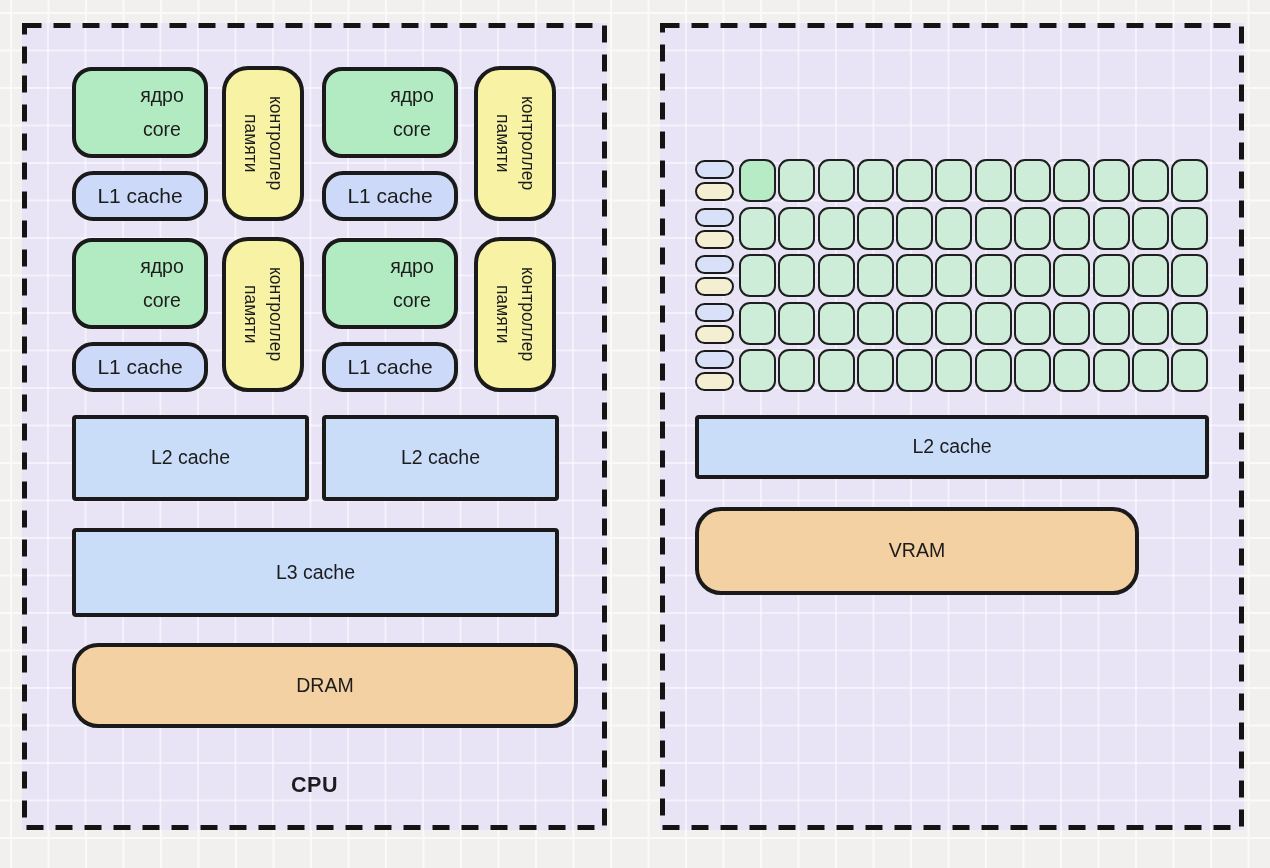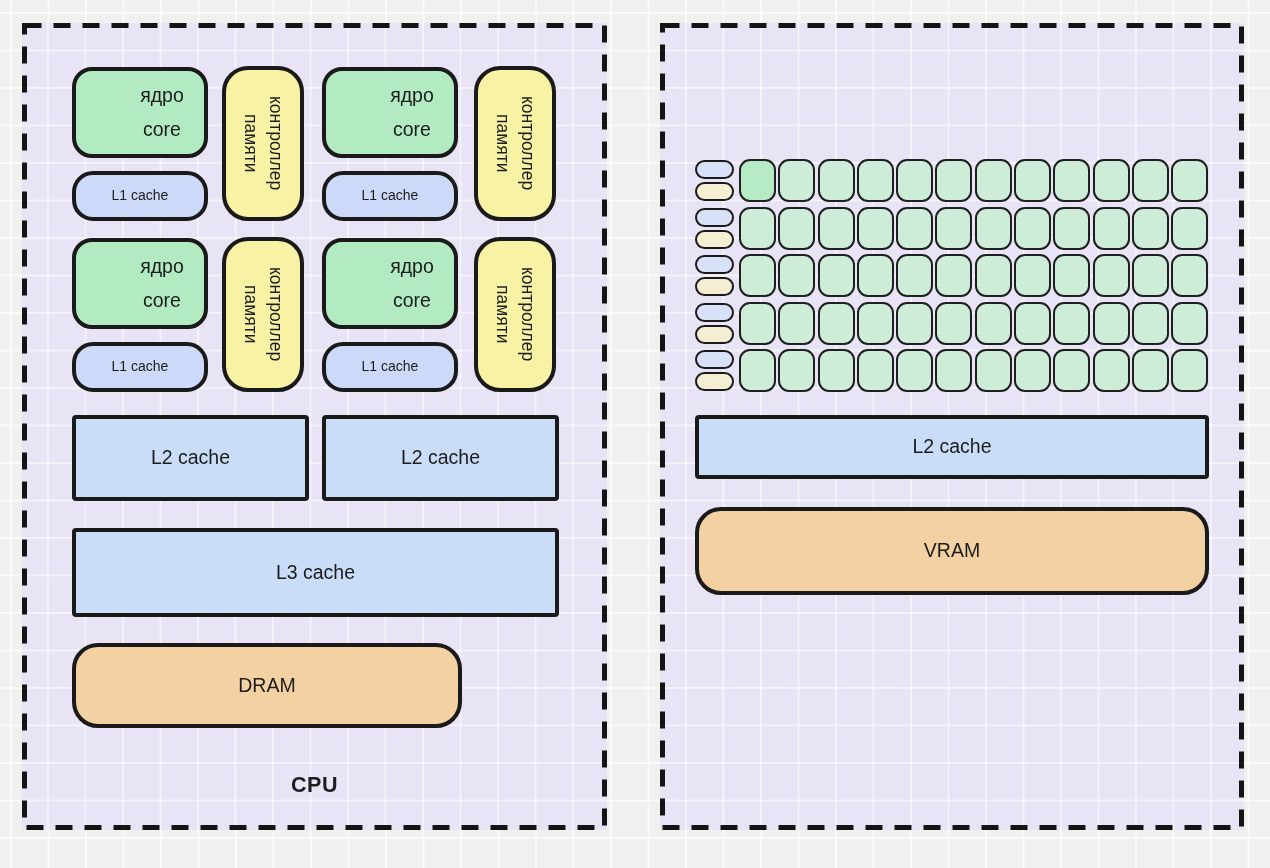--- a/index.html
+++ b/index.html
@@ -19,50 +19,50 @@
   #cpu{left:22px;top:23px;width:585px;height:807px;}
   #gpu{left:660px;top:23px;width:584px;height:807px;}
   .dash-border{position:absolute;left:0;top:0;pointer-events:none;}
 
   .block{position:absolute;box-sizing:border-box;border:4px solid var(--stroke,#1a1a1a);
     display:flex;align-items:center;justify-content:center;text-align:center;
     color:#1c1c1c;font-size:19.5px;line-height:1.7;}
   .core{background:var(--core-green);border-radius:20px;white-space:pre-line;padding-left:44px;}
   .ctrl{background:var(--controller-yellow);border-radius:26px;
     writing-mode:vertical-rl;white-space:pre-line;font-size:17.5px;line-height:1.45;}
-  .l1{background:var(--l1-blue);border-radius:21px;font-size:14px;}
+  .l1{background:var(--l1-blue);border-radius:21px;font-size:21px;}
   .cache{background:var(--cache-blue);border-radius:4px;}
   .ram{background:var(--ram-orange);border-radius:26px;}
   .chip-label{position:absolute;left:0;width:100%;text-align:center;
     font-weight:700;font-size:21.5px;color:#1d1d1d;letter-spacing:.5px;}
 
   
   .colA{left:50px;width:136px;} .colB{left:300px;width:136px;}
   .ctrlA{left:200px;width:82px;} .ctrlB{left:452px;width:82px;}
   .row1 .core{top:44px;height:91px;} .row1 .ctrl{top:43px;height:155px;} .row1 .l1{top:148px;height:50px;}
   .row2 .core{top:215px;height:91px;} .row2 .ctrl{top:214px;height:155px;} .row2 .l1{top:319px;height:50px;}
   .l2a{left:50px;top:392px;width:237px;height:86px;}
   .l2b{left:300px;top:392px;width:237px;height:86px;}
   .l3{left:50px;top:505px;width:487px;height:89px;}
-  .dram{left:50px;top:620px;width:390px;height:85px;}
+  .dram{left:50px;top:620px;width:506px;height:85px;}
   #cpu .chip-label,#gpu .chip-label{top:750px;}
 
   
   .gpu-grid{position:absolute;left:35px;top:136px;display:flex;flex-direction:column;gap:4.5px;}
   .gpu-row{display:flex;align-items:stretch;height:43px;}
   .pillcol{width:39px;display:flex;flex-direction:column;justify-content:center;gap:3px;margin-right:5px;box-sizing:border-box;}
   .pill{height:19px;box-sizing:border-box;border:2.4px solid var(--stroke,#1a1a1a);border-radius:10px;}
   .pill.blue{background:var(--pill-blue);}
   .pill.cream{background:var(--pill-cream);}
   .cells{display:flex;gap:2.3px;}
   .gcell{width:37px;height:43px;box-sizing:border-box;border:2.6px solid #1f1f1f;
     border-radius:11px;background:var(--gpu-cell-green);}
   .gcell.first{background:var(--gpu-cell-green-first);}
   .gpu-l2{left:35px;top:392px;width:514px;height:64px;}
-  .vram{left:35px;top:484px;width:514px;height:88px;}
+  .vram{left:35px;top:484px;width:444px;height:88px;}
 </style>
 </head>
 <body>
 
 <div class="canvas">
 
   <section class="container" id="cpu">
     <svg class="dash-border" width="585" height="807">
       <rect x="2.5" y="2.5" width="580" height="802" fill="none" stroke="#141414" stroke-width="5" stroke-dasharray="17 12"></rect>
     </svg>

